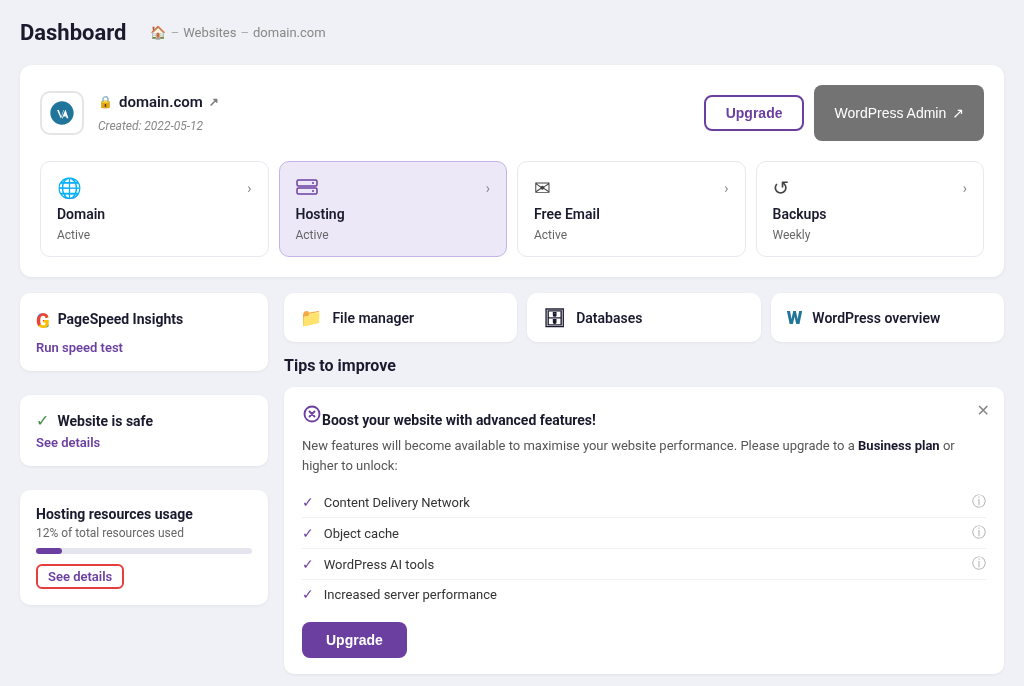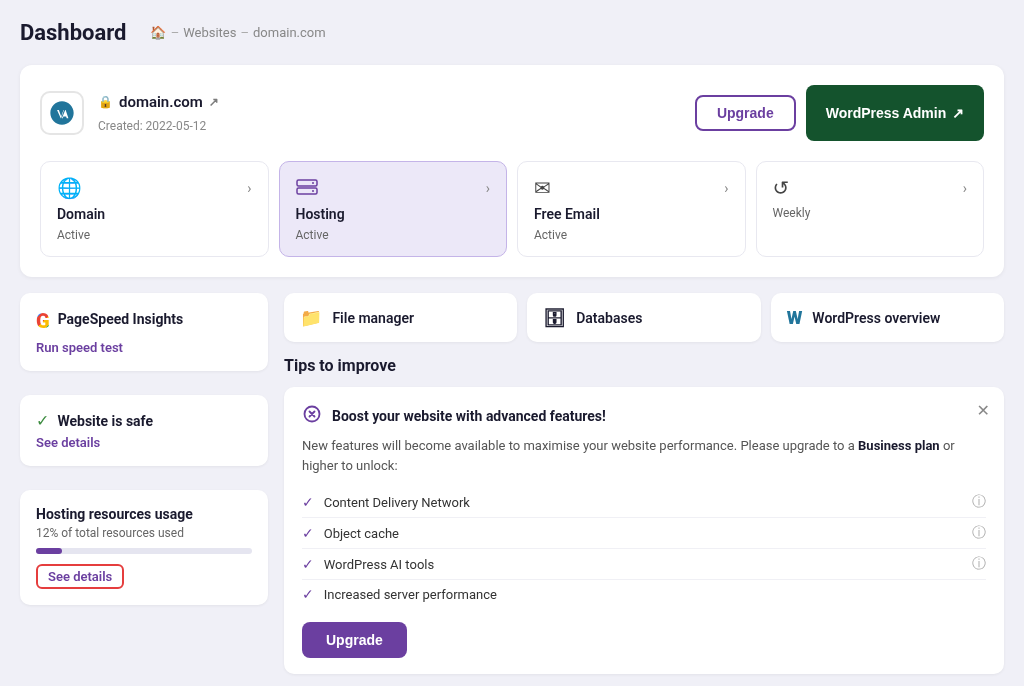--- a/index.html
+++ b/index.html
@@ -75,44 +75,45 @@
       display: flex;
       align-items: center;
       gap: 6px;
     }
     .site-name .lock-icon { color: #3d8c40; font-size: 12px; }
     .site-name .ext-link { color: #7c7c7c; font-size: 12px; }
     .site-created {
       font-size: 12px;
       color: #888;
       margin-top: 8px;
+      font-style: italic;
     }
     .site-actions {
       display: flex;
       gap: 10px;
       align-items: center;
     }
     .btn-upgrade {
       border: 2px solid #6b3fa0;
       background: #fff;
       color: #6b3fa0;
       border-radius: 8px;
       padding: 8px 20px;
       font-size: 14px;
       font-weight: 600;
       cursor: pointer;
     }
     .btn-wp-admin {
-      background: #14532d;
+      background: #737373;
       color: #fff;
       border: none;
       border-radius: 8px;
       padding: 20px 20px;
       font-size: 14px;
-      font-weight: 700;
+      font-weight: 400;
       cursor: pointer;
       display: flex;
       align-items: center;
       gap: 6px;
     }
 
     
     .service-cards {
       display: grid;
       grid-template-columns: repeat(4, 1fr);
@@ -260,22 +261,21 @@
     }
     .tip-card {
       background: #fff;
       border-radius: 10px;
       padding: 16px 18px;
       box-shadow: 0 1px 3px rgba(0,0,0,0.06);
       position: relative;
     }
     .tip-header {
       display: flex;
-      align-items: center;
-      gap: 10px;
+      align-items: flex-end;
       margin-bottom: 8px;
     }
     .tip-icon { font-size: 18px; color: #6b3fa0; margin-top: 1px; }
     .tip-headline {
       font-size: 14px;
       font-weight: 700;
       color: #1a1a2e;
     }
     .tip-body {
       font-size: 13px;
@@ -409,20 +409,21 @@
           <span class="chevron">›</span>
         </div>
         <div class="service-name">Free Email</div>
         <div class="service-status">Active</div>
       </div>
       <div class="service-card">
         <div class="service-card-header">
           <span class="service-icon">↺</span>
           <span class="chevron">›</span>
         </div>
+        <div class="service-name">Backups</div>
         <div class="service-status">Weekly</div>
       </div>
     </div>
   </div>
 
   <div class="bottom-section">
 
     <div class="left-sidebar">
 
       <div class="widget-card">

